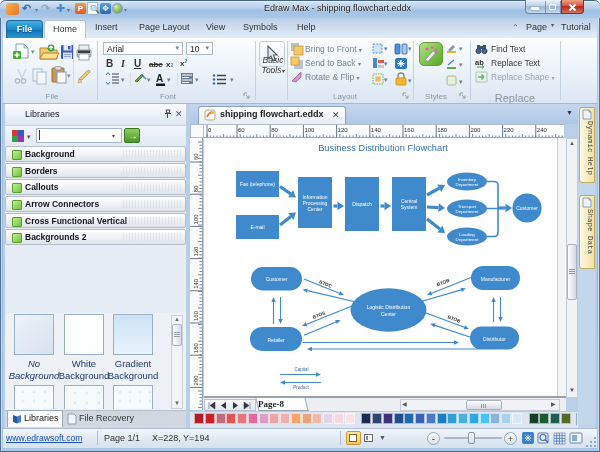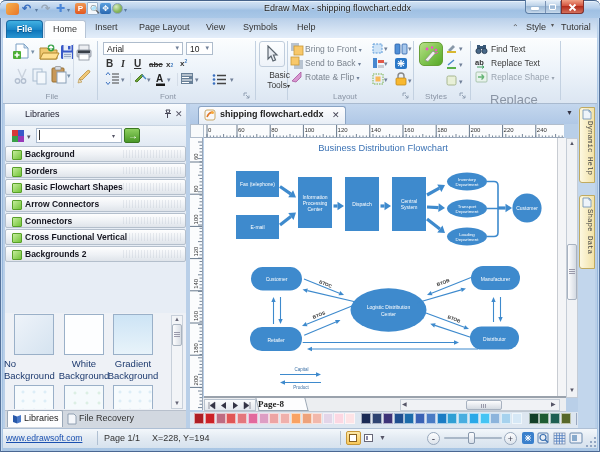--- a/index.html
+++ b/index.html
@@ -45,38 +45,38 @@
 
   <div class="abs" id="tabrow" style="left:3px;top:18px;width:594px;height:20px;background:linear-gradient(180deg,#b9cfe9,#d2e1f2 55%,#e4eefa);"></div>
   <div class="abs" style="left:6px;top:20px;width:37px;height:18px;border-radius:4px 4px 0 0;background:linear-gradient(180deg,#41b1e2,#1b87c8 50%,#0e76ba 55%,#2a96d2);border:1px solid #1a6aa2;border-bottom:none;color:#fff;font-size:9px;font-weight:bold;text-align:center;line-height:17px;text-shadow:0 1px 1px #0a5080;">File</div>
   <div class="abs" style="left:44px;top:20px;width:42px;height:18px;border-radius:3px 3px 0 0;background:#fdfeff;border:1px solid #b6c4d6;border-bottom:none;color:#3a3a3a;font-size:9px;text-align:center;line-height:17px;">Home</div>
   <div class="abs" style="left:95px;top:22px;height:14px;color:#333;font-size:9px;">Insert</div>
   <div class="abs" style="left:139px;top:22px;height:14px;color:#333;font-size:9px;">Page Layout</div>
   <div class="abs" style="left:206px;top:22px;height:14px;color:#333;font-size:9px;">View</div>
   <div class="abs" style="left:243px;top:22px;height:14px;color:#333;font-size:9px;">Symbols</div>
   <div class="abs" style="left:297px;top:22px;height:14px;color:#333;font-size:9px;">Help</div>
   <div class="abs" style="left:512px;top:23px;width:10px;height:10px;color:#555;font-size:8px;">⌃</div>
-  <div class="abs" style="left:526px;top:22px;height:14px;color:#333;font-size:9px;">Style</div>
+  <div class="abs" style="left:526px;top:22px;height:14px;color:#333;font-size:9px;">Page</div>
   <div class="abs" style="left:551px;top:21px;width:8px;height:8px;color:#555;font-size:6px;">▾</div>
   <div class="abs" style="left:561px;top:22px;height:14px;color:#333;font-size:9px;">Tutorial</div>
 
   <div class="abs" id="ribbon" style="left:3px;top:38px;width:594px;height:66px;background:linear-gradient(180deg,#fbfdfe,#eef4fa 45%,#e2ebf5 80%,#dce6f2);border-top:1px solid #fff;border-bottom:1px solid #a9bacf;"></div>
 
   <div class="abs" style="left:97px;top:41px;width:1px;height:59px;background:#c3d1e1;"></div>
   <div class="abs" style="left:255px;top:41px;width:1px;height:59px;background:#c3d1e1;"></div>
   <div class="abs" style="left:287px;top:41px;width:1px;height:59px;background:#c3d1e1;"></div>
   <div class="abs" style="left:413px;top:41px;width:1px;height:59px;background:#c3d1e1;"></div>
   <div class="abs" style="left:470px;top:41px;width:1px;height:59px;background:#c3d1e1;"></div>
   <div class="abs" style="left:560px;top:41px;width:1px;height:59px;background:#c3d1e1;"></div>
 
   <div class="abs" style="left:30px;top:92px;width:44px;text-align:center;font-size:8px;color:#8a95a5;">File</div>
   <div class="abs" style="left:146px;top:92px;width:44px;text-align:center;font-size:8px;color:#8a95a5;">Font</div>
   <div class="abs" style="left:320px;top:92px;width:50px;text-align:center;font-size:8px;color:#8a95a5;">Layout</div>
   <div class="abs" style="left:418px;top:92px;width:36px;text-align:center;font-size:8px;color:#8a95a5;">Styles</div>
-  <div class="abs" style="left:490px;top:92px;width:50px;text-align:left;font-size:13px;color:#8a95a5;">Replace</div>
+  <div class="abs" style="left:490px;top:92px;width:50px;text-align:center;font-size:11px;color:#8a95a5;">Replace</div>
 
   <svg class="abs" style="left:243px;top:92px;" width="7" height="7" viewBox="0 0 7 7">
       <path d="M1,1 h3 M1,1 v3 M3,3 l3,3 m0,-2.5 v2.5 h-2.5" stroke="#8a9aae" stroke-width="0.9" fill="none"></path>
     </svg>
   <svg class="abs" style="left:402px;top:92px;" width="7" height="7" viewBox="0 0 7 7">
       <path d="M1,1 h3 M1,1 v3 M3,3 l3,3 m0,-2.5 v2.5 h-2.5" stroke="#8a9aae" stroke-width="0.9" fill="none"></path>
     </svg>
   <svg class="abs" style="left:459px;top:92px;" width="7" height="7" viewBox="0 0 7 7">
       <path d="M1,1 h3 M1,1 v3 M3,3 l3,3 m0,-2.5 v2.5 h-2.5" stroke="#8a9aae" stroke-width="0.9" fill="none"></path>
     </svg>
@@ -179,21 +179,21 @@
         <circle cx="2" cy="10.5" r="1.3" fill="#3a70c0"></circle>
         <path d="M5,2.5 h9 M5,6.5 h9 M5,10.5 h9" stroke="#444" stroke-width="1.4"></path>
         <text x="18" y="9" font-size="7" fill="#708098">▾</text>
       </g>
   </svg>
 
   <div class="abs" style="left:259px;top:41px;width:26px;height:26px;border:1px solid #c0cddc;border-radius:3px;background:linear-gradient(180deg,#fdfeff,#eef3f9);"></div>
   <svg class="abs" style="left:265px;top:45px;" width="14" height="18" viewBox="0 0 14 18">
       <path d="M3,1 L3,14 L6,11 L8,16 L10.5,15 L8.5,10 L12,10 Z" fill="#e8ecf2" stroke="#5a646e" stroke-width="1.2"></path>
     </svg>
-  <div class="abs" style="left:256px;top:71px;width:34px;text-align:right;font-size:8.5px;color:#3a3a3a;line-height:9.5px;">Basic<br>Tools<span style="font-size:6px;">▾</span></div>
+  <div class="abs" style="left:256px;top:56px;width:34px;text-align:center;font-size:8.5px;color:#3a3a3a;line-height:9.5px;font-style:italic;">Basic<br>Tools<span style="font-size:6px;">▾</span></div>
 
   <svg class="abs" style="left:290px;top:42px;" width="14" height="44" viewBox="0 0 14 44">
     <g>
         <rect x="1" y="1" width="8" height="8" fill="#b8c4d2"></rect>
         <rect x="4" y="4" width="9" height="9" fill="#f8c86a" stroke="#c89838" stroke-width="0.8"></rect>
       </g>
     <g transform="translate(0,14)">
         <rect x="4" y="4" width="9" height="9" fill="#b8c4d2"></rect>
         <rect x="1" y="1" width="8" height="8" fill="#f8c86a" stroke="#c89838" stroke-width="0.8"></rect>
       </g>
@@ -300,42 +300,41 @@
     </svg>
   <div class="abs" style="left:36px;top:128px;width:86px;height:15px;background:#fff;border:1px solid #a8b8cc;"></div>
   <div class="abs" style="left:39px;top:130px;width:1px;height:10px;background:#333;"></div>
   <div class="abs" style="left:112px;top:132px;font-size:6px;color:#556;">▾</div>
   <div class="abs" style="left:124px;top:128px;width:16px;height:15px;border-radius:2px;background:linear-gradient(180deg,#8ed060,#4a9828);border:1px solid #3a7820;"></div>
   <div class="abs" style="left:128px;top:128px;color:#fff;font-size:10px;line-height:15px;">→</div>
 
   <div id="liblist" class="abs" style="left:5px;top:146px;width:181px;">
       <div class="librow">Background</div>
       <div class="librow">Borders</div>
-      <div class="librow">Basic Flowchart Shapes</div>
+      <div class="librow">Callouts</div>
       <div class="librow">Arrow Connectors</div>
-      <div class="librow">Connectors</div>
       <div class="librow">Cross Functional Vertical</div>
       <div class="librow">Backgrounds 2</div>
     </div>
   <style>
     .librow { position:relative; width:181px; height:15.7px; margin-bottom:1px;
       background:linear-gradient(180deg,#fefefe,#eef1f5 55%,#dfe4ea);
       border:1px solid #b4bfcc; border-radius:2px;
       font-size:8.5px; font-weight:bold; color:#15151f; line-height:14px; padding-left:19px; }
     .librow::before { content:""; position:absolute; left:6px; top:3px; width:8px; height:8px;
       background:linear-gradient(135deg,#c4ec9c,#72c438); border:1px solid #58a028; border-radius:1px; }
     .librow::after { content:""; position:absolute; right:2px; top:3px; bottom:3px; width:60px;
       background:repeating-linear-gradient(90deg, rgba(165,175,190,0.22) 0 1px, transparent 1px 3px); }
   </style>
 
   <div class="abs" style="left:5px;top:313px;width:181px;height:97px;background:#eef1f6;"></div>
   <div class="abs" style="left:14px;top:314px;width:40px;height:41px;background:linear-gradient(135deg,#eef3f9,#d5e3f0);border:1px solid #9ab0c8;"></div>
   <div class="abs" style="left:64px;top:314px;width:40px;height:41px;background:#fdfeff;border:1px solid #9ab0c8;"></div>
   <div class="abs" style="left:113px;top:314px;width:40px;height:41px;background:linear-gradient(180deg,#cde4f5,#e8f3fa);border:1px solid #9ab0c8;"></div>
-  <div class="abs" style="left:4px;top:358px;width:60px;font-size:9.5px;color:#1d3a6e;line-height:11.5px;">No<br>Background</div>
+  <div class="abs" style="left:4px;top:358px;width:60px;text-align:center;font-size:9.5px;color:#1d3a6e;line-height:11.5px;font-style:italic;">No<br>Background</div>
   <div class="abs" style="left:54px;top:358px;width:60px;text-align:center;font-size:9.5px;color:#1d3a6e;line-height:11.5px;">White<br>Background</div>
   <div class="abs" style="left:103px;top:358px;width:60px;text-align:center;font-size:9.5px;color:#1d3a6e;line-height:11.5px;">Gradient<br>Background</div>
   <div class="abs" style="left:14px;top:385px;width:40px;height:24px;border:1px solid #9ab0c8;border-bottom:none;background:#f7fbfd radial-gradient(circle at 8px 6px,#ddeef7 1.2px,transparent 1.8px);background-size:11px 9px;"></div>
   <div class="abs" style="left:64px;top:385px;width:40px;height:24px;border:1px solid #9ab0c8;border-bottom:none;background:#f5fafc radial-gradient(circle at 10px 7px,#dcefe4 1.2px,transparent 1.8px);background-size:12px 10px;"></div>
   <div class="abs" style="left:113px;top:385px;width:40px;height:24px;border:1px solid #9ab0c8;border-bottom:none;background:#f7fbfd radial-gradient(circle at 6px 6px,#ddeef7 1.2px,transparent 1.8px);background-size:10px 9px;"></div>
 
   <div class="abs" style="left:171px;top:315px;width:12px;height:94px;background:#f2f4f7;border:1px solid #c8d0da;"></div>
   <div class="abs" style="left:172px;top:316px;width:10px;height:9px;color:#667;font-size:6px;text-align:center;">▲</div>
   <div class="abs" style="left:172px;top:324px;width:10px;height:22px;background:linear-gradient(90deg,#fdfdfe,#d8dde4);border:1px solid #aab4c0;border-radius:2px;"></div>
   <div class="abs" style="left:174px;top:332px;width:6px;height:1px;background:#99a;box-shadow:0 2px #99a,0 4px #99a;"></div>

